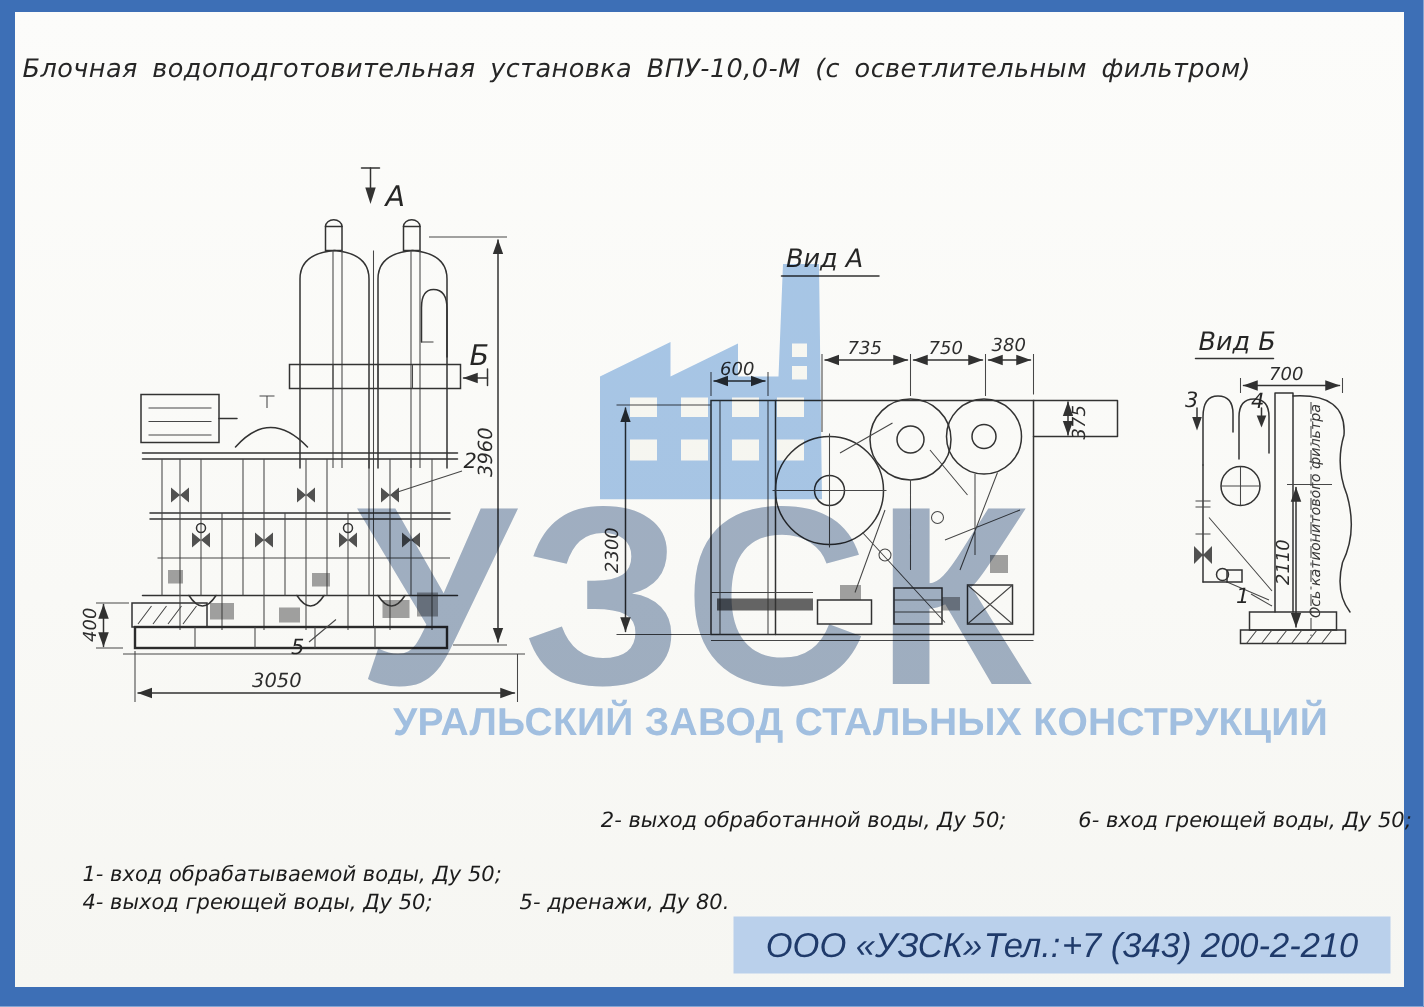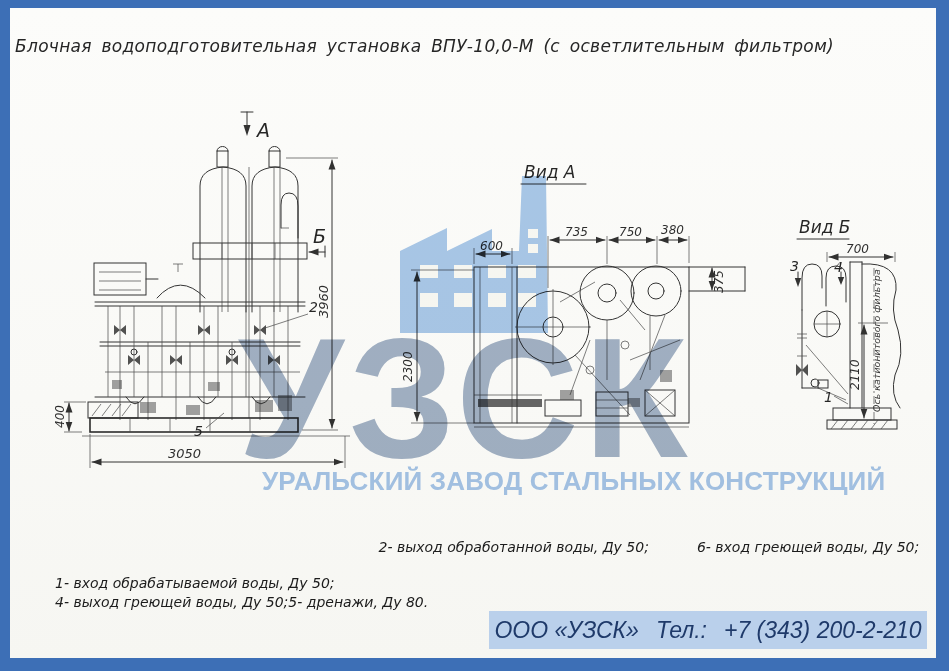--- a/index.html
+++ b/index.html
@@ -20,24 +20,24 @@
   .mletter{font:italic 19px "DejaVu Sans",sans-serif;fill:#161616;}
   .axis-lab{font:italic 9.5px "DejaVu Sans",sans-serif;fill:#2a2a2a;}
   .wm{position:absolute;mix-blend-mode:multiply;}
   .wm-acronym{left:228px;top:305px;font-size:170px;line-height:1;font-weight:bold;
     color:#a3b2c7;letter-spacing:5px;font-family:"Liberation Sans",sans-serif;}
   .wm-company{left:252px;top:458px;font-size:26px;font-weight:bold;color:#a6c5ea;
     letter-spacing:.2px;font-family:"Liberation Sans",sans-serif;white-space:nowrap;}
   .notes{position:absolute;left:45px;top:530px;width:880px;font-size:14px;line-height:19px;color:#1c1c1c;}
   .notes-row{display:flex;white-space:nowrap;}
   .notes-row .gap-a{margin-right:44px;margin-top:36px;}
-  .notes-row .gap-b{margin-right:48px;}
-  .notes-row .gap-c{}
+  .notes-row .gap-b{margin-right:48px;margin-left:22px;}
+  .notes-row .gap-c{margin-right:58px;}
   .footer-band{position:absolute;left:479px;top:603px;width:438px;height:38px;background:#bad0eb;
-    display:flex;align-items:center;justify-content:center;gap:17px;
+    display:flex;align-items:center;justify-content:center;gap:1px;
     font-family:"Liberation Sans",sans-serif;font-style:italic;color:#1f3a6a;font-size:23px;white-space:nowrap;}
   .footer-band .ph{font-weight:normal;text-align:right;}
 </style>
 </head>
 <body>
 
 <div class="stage">
   <div class="paper">
 
     <div class="title hw">Блочная водоподготовительная установка ВПУ-10,0-М (с осветлительным фильтром)</div>

